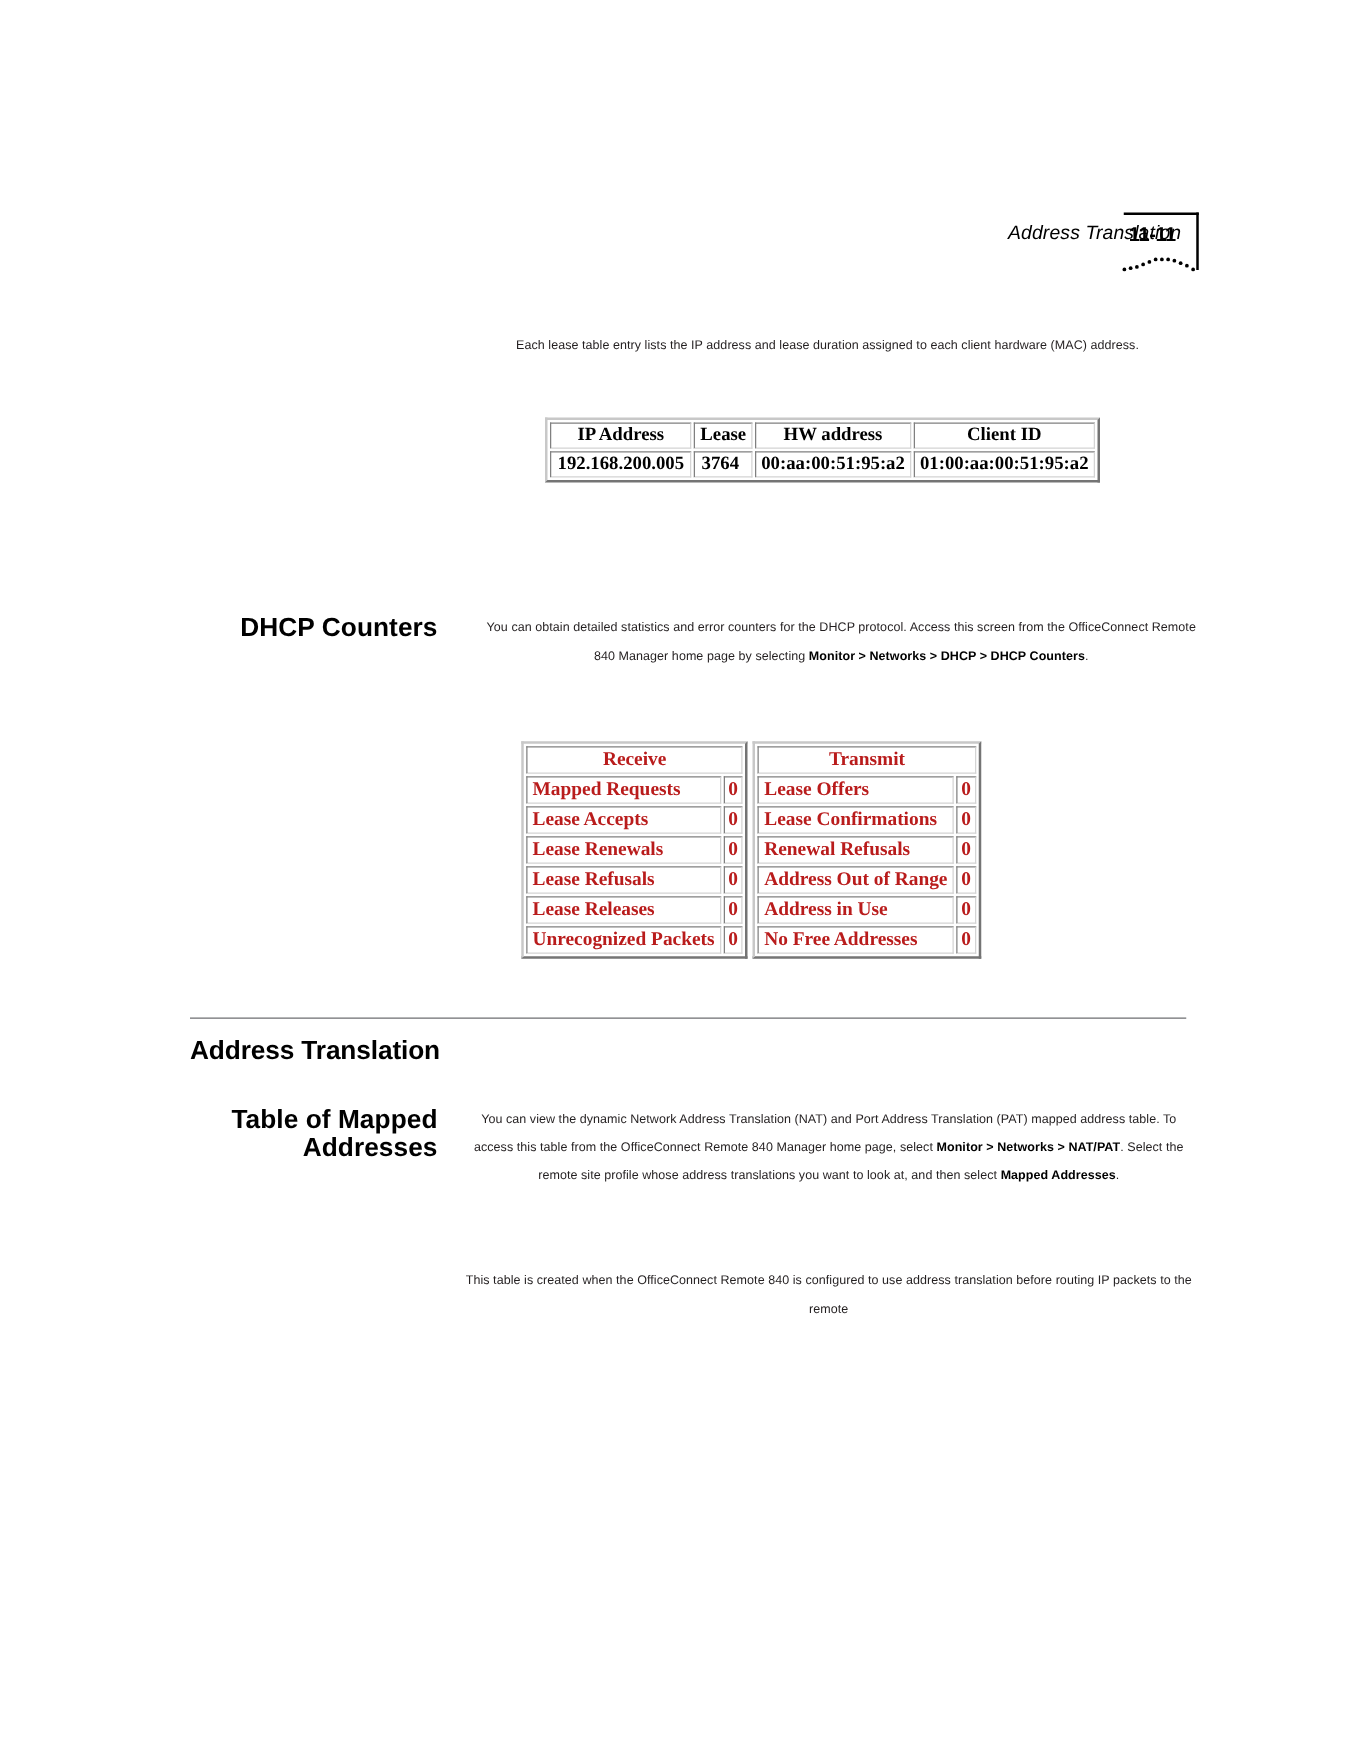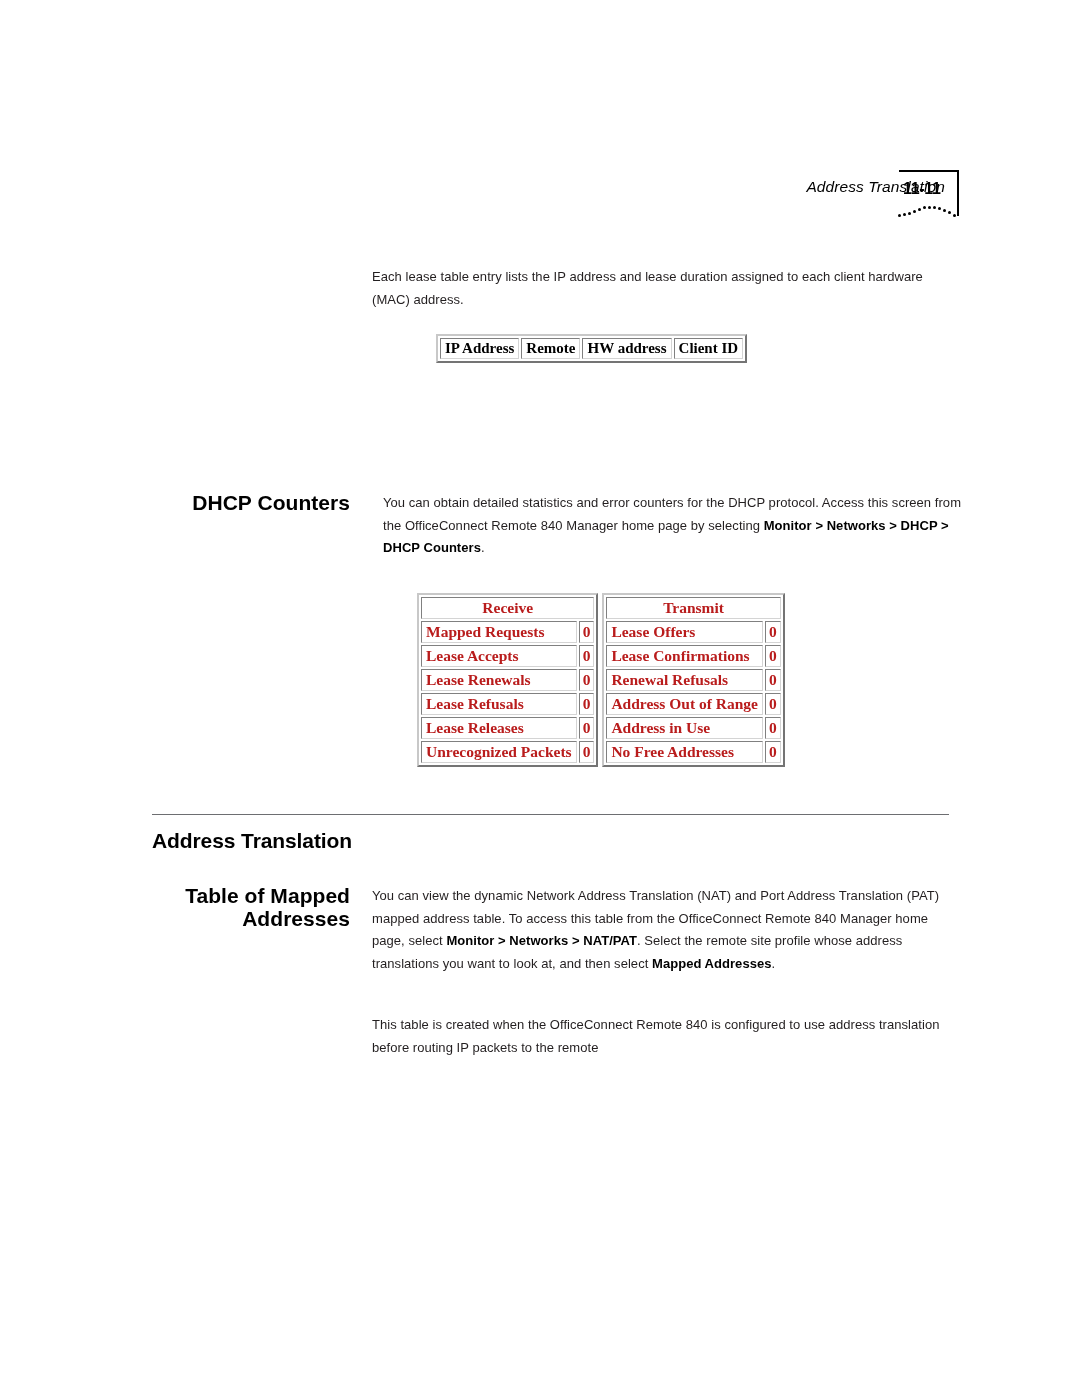--- a/index.html
+++ b/index.html
@@ -63,24 +63,25 @@
     position: absolute;
     width: 3px;
     height: 3px;
     background: #000;
     border-radius: 50%;
   }
 
   
   .body-text {
     position: absolute;
-    font-size: 13px;
+    font-size: 10px;
     line-height: 22.6px;
     color: #231f20;
     letter-spacing: 0.05px;
+    text-align: center;
   }
   .body-text b { font-weight: bold; color:#000; }
 
   .side-label {
     position: absolute;
     text-align: right;
     font-size: 21px;
     line-height: 22.6px;
     font-weight: bold;
     color: #000;
@@ -188,24 +189,30 @@
     <span style="left:55px; top:8px;"></span>
   </div>
 </div>
 
 <div class="body-text" style="left:372px; top:266px; width:580px;">Each lease table entry lists the IP address and lease duration assigned to each client hardware (MAC) address.</div>
 
 <table class="screenshot-table" id="lease-table">
   <tbody>
     <tr>
       <td class="hdr">IP Address</td>
-      <td class="hdr">Remote</td>
+      <td class="hdr">Lease</td>
       <td class="hdr">HW address</td>
       <td class="hdr">Client ID</td>
     </tr>
+    <tr>
+      <td class="ip">192.168.200.005</td>
+      <td class="lease">3764</td>
+      <td>00:aa:00:51:95:a2</td>
+      <td>01:00:aa:00:51:95:a2</td>
+    </tr>
   </tbody>
 </table>
 
 <div class="side-label" style="left:150px; top:492px; width:200px;">DHCP Counters</div>
 
 <div class="body-text" style="left:372px; top:492px; width:580px;margin-left:11px;"><span>You can obtain detailed statistics and error counters for the DHCP protocol. Access this screen from the OfficeConnect Remote 840 Manager home page by selecting </span><b>Monitor &gt; Networks &gt; DHCP &gt; DHCP Counters</b><span>.</span></div>
 
 <div id="counters-wrap">
 
   <table class="counter-half">

